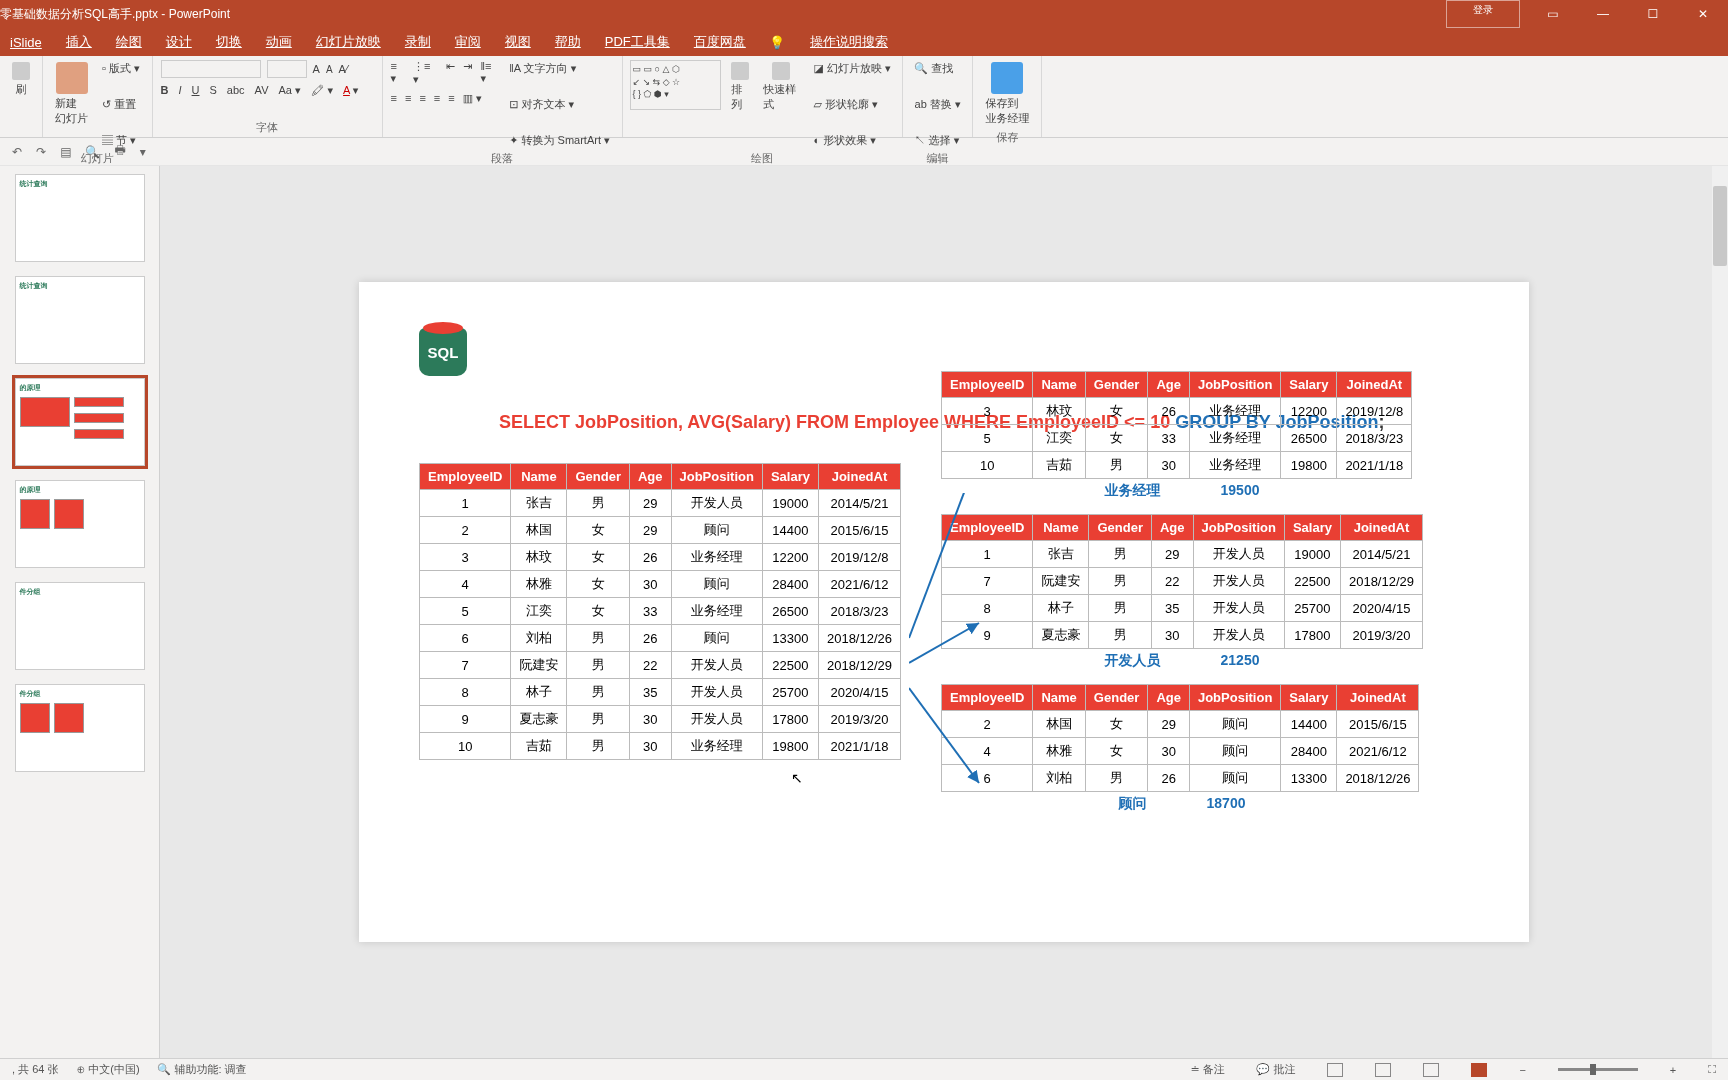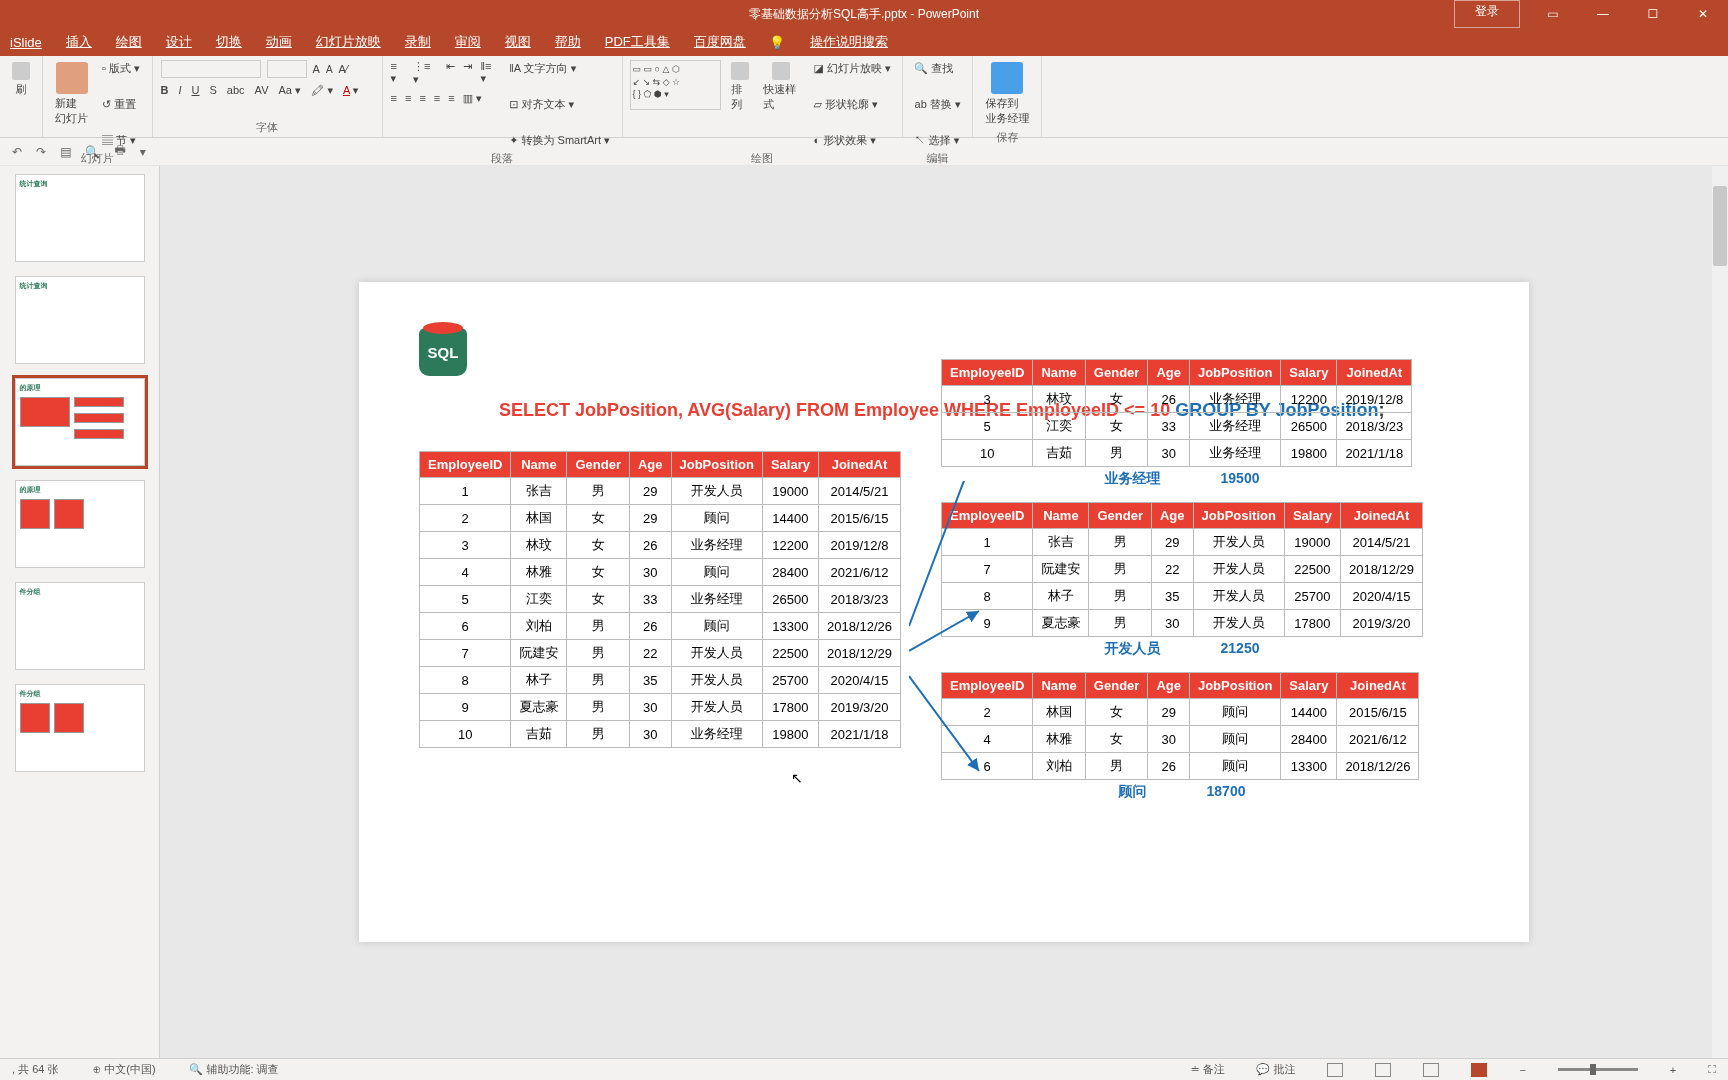--- a/index.html
+++ b/index.html
@@ -1,22 +1,22 @@
 <!DOCTYPE html>
 <html><head>
 <meta charset="utf-8">
 <style>
 * { margin:0; padding:0; box-sizing:border-box; font-family:"Microsoft YaHei",Arial,sans-serif; }
 body { background:#fff; width:1728px; height:1080px; overflow:hidden; position:relative; }
 
 
-.title-bar { height:28px; background:#b7472a; color:#fff; display:flex; align-items:center; justify-content:center; font-size:12px; position:relative; }
+.title-bar { height:28px; background:#b7472a; color:#fff; display:flex; align-items:center; justify-content:flex-start; font-size:12px; position:relative; }
 .title-bar .win-ctrl { position:absolute; right:0; display:flex; gap:0; }
 .win-btn { width:50px; height:28px; display:flex; align-items:center; justify-content:center; font-size:12px; }
-.login-btn { border:1px solid rgba(255,255,255,0.5); padding:2px 20px; font-size:12px; margin-right:8px; }
+.login-btn { border:1px solid rgba(255,255,255,0.5); padding:2px 26px; font-size:10px; margin-right:8px; }
 
 
 .menu-bar { height:28px; background:#b7472a; color:#fff; display:flex; align-items:center; padding-left:10px; font-size:13px; gap:24px; }
 .menu-item { cursor:pointer;text-decoration:underline; }
 
 
 .ribbon { height:82px; background:#f3f2f1; border-bottom:1px solid #d0d0d0; display:flex; font-size:11px; color:#444; }
 .ribbon-group { border-right:1px solid #d8d8d8; padding:4px 8px 0 8px; display:flex; flex-direction:column; justify-content:space-between; align-items:center; }
 .ribbon-group-label { font-size:11px; color:#666; padding:2px 0; }
 .ribbon-icons { display:flex; gap:6px; align-items:flex-start; flex:1; }
@@ -36,40 +36,40 @@
 .thumb.sel { outline:3px solid #b7472a; }
 .thumb-hdr { color:#2c7a5a; font-weight:bold; font-size:7px; }
 .thumb-tbl { width:50px; height:30px; background:#e93f33; margin-top:4px; border:1px solid #999; }
 
 .canvas-wrap { flex:1; background:#e8e8e8; display:flex; align-items:center; justify-content:center; position:relative; overflow:hidden; }
 .scroll-v { position:absolute; right:0; top:0; width:16px; height:100%; background:#f0f0f0; }
 .scroll-v .sthumb { width:14px; height:80px; background:#c8c8c8; margin:20px auto; border-radius:2px; }
 .slide { width:1170px; height:660px; background:#fff; box-shadow:0 0 8px rgba(0,0,0,0.15); position:relative; padding:46px 60px; }
 
 
-.slide-title { display:flex; align-items:flex-start; gap:16px; color:#2c7a5a; font-size:38px; font-weight:bold; margin-bottom:24px; }
+.slide-title { display:flex; align-items:flex-start; gap:16px; color:#2c7a5a; font-size:38px; font-weight:bold; margin-bottom:36px; }
 .sql-ico { width:48px; height:48px; background:#2c7a5a; border-radius:6px 6px 10px 10px; color:#fff; font-size:15px; font-weight:bold; display:flex; align-items:center; justify-content:center; position:relative; }
 .sql-ico::before { content:""; position:absolute; top:-6px; left:4px; right:4px; height:12px; background:#e93f33; border-radius:50%; }
 .query-line { font-size:18px; font-weight:bold; margin-bottom:30px; margin-left:80px; }
 .qred { color:#e93f33; }
 .qblue { color:#1f6fb5; }
 .qblack { color:#333; }
 
 .tables-area { display:flex; align-items:flex-start; gap:40px; position:relative; }
 .arrows { position:absolute; left:490px; top:30px; width:80px; height:340px; pointer-events:none; }
 
 table.dtbl { border-collapse:collapse; font-size:13px; }
 .dtbl th { background:#e93f33; color:#fff; padding:5px 8px; font-weight:bold; border:1px solid #bbb; }
 .dtbl td { border:1px solid #bbb; padding:4px 8px; text-align:center; }
 .right-tables { display:flex; flex-direction:column; gap:14px; margin-top:-92px; }
 .summary-row { color:#1f6fb5; font-weight:bold; font-size:14px; display:flex; gap:60px; justify-content:center; margin-top:3px; }
 
 
 .status-bar { height:22px; background:#f3f2f1; border-top:1px solid #d0d0d0; display:flex; align-items:center; justify-content:space-between; padding:0 12px; font-size:11px; color:#555; }
-.status-left { display:flex; gap:34px; align-items:center;justify-content:center; }
+.status-left { display:flex; gap:18px; align-items:center;justify-content:center; }
 .status-right { display:flex; gap:32px; align-items:center; }
 .view-btn { width:16px; height:14px; border:1px solid #888; }
 .zoom-slider { width:80px; height:3px; background:#888; position:relative; }
 .zoom-slider::after { content:""; position:absolute; left:40%; top:-4px; width:6px; height:11px; background:#666; }
 
 
 .fake-cursor { position:absolute; left:432px; top:488px; font-size:14px; color:#000; pointer-events:none; }
 </style>
 </head>
 <body>

